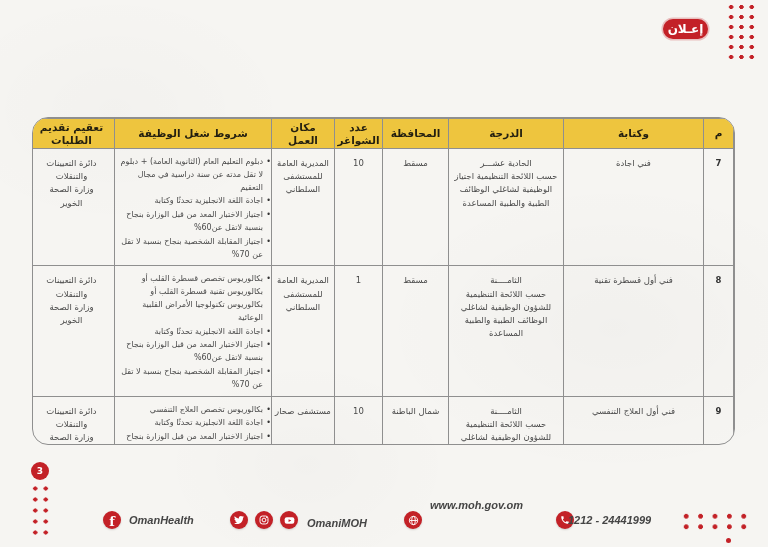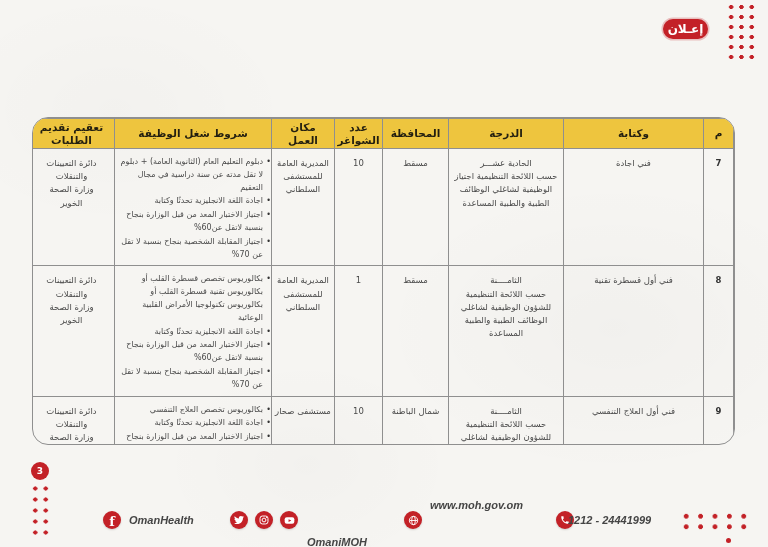--- a/index.html
+++ b/index.html
@@ -202,21 +202,21 @@
         <circle cx="12" cy="12" r="4.6"></circle>
         <circle cx="18" cy="6" r="1.4" fill="#fff" stroke="none"></circle>
       </svg>
   </div>
   <div class="circle-icon" style="left:280px; top:511px;">
     <svg width="11" height="11" viewBox="0 0 24 24">
         <rect x="1.5" y="5" width="21" height="14" rx="4.5" fill="#fff"></rect>
         <polygon points="10,9 16,12 10,15" fill="#c32127"></polygon>
       </svg>
   </div>
-  <div class="footer-label" style="left:307px; top:536px;">OmaniMOH</div>
+  <div class="footer-label" style="left:307px; top:517px;">OmaniMOH</div>
 
   <div class="circle-icon" style="left:404px; top:511px;">
     <svg width="11" height="11" viewBox="0 0 24 24" fill="none" stroke="#fff" stroke-width="2">
         <circle cx="12" cy="12" r="9"></circle>
         <ellipse cx="12" cy="12" rx="4" ry="9"></ellipse>
         <path d="M3.5 12 H20.5"></path>
       </svg>
   </div>
   <div class="footer-label" style="left:430px; top:499px;">www.moh.gov.om</div>
 

